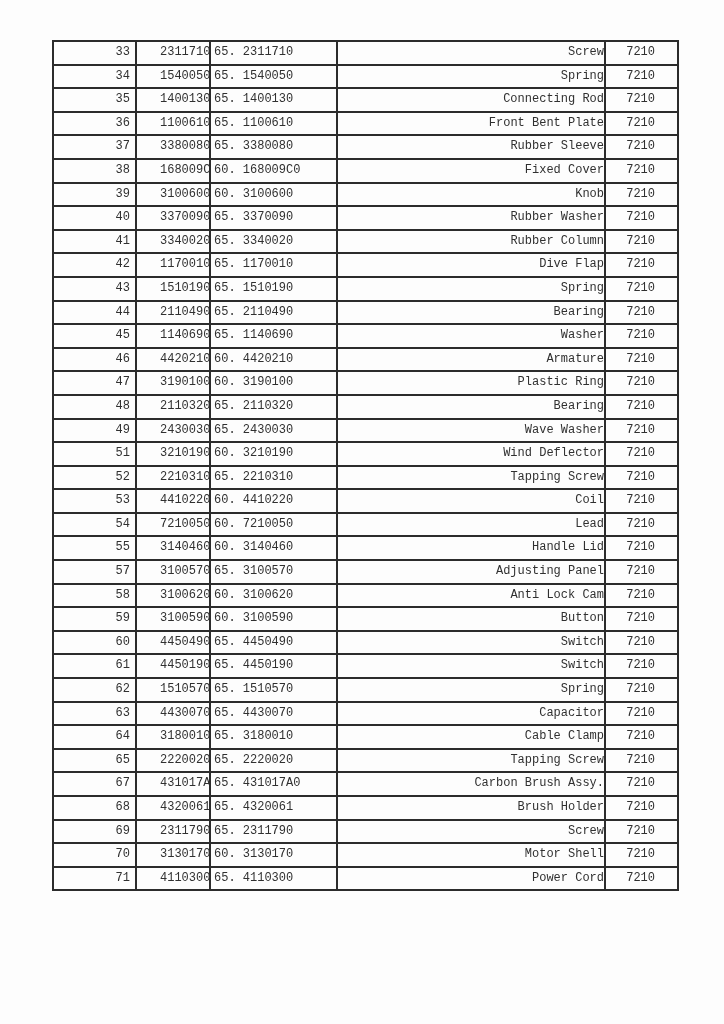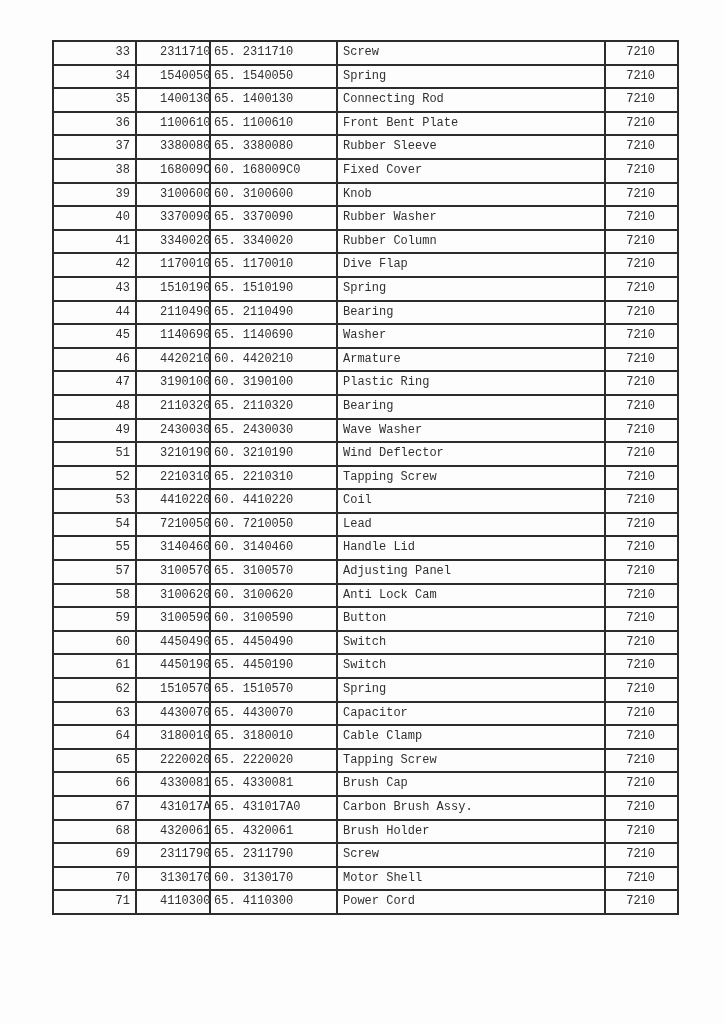--- a/index.html
+++ b/index.html
@@ -35,21 +35,21 @@
     height: 21.6px;
     line-height: 21.6px;
     padding: 0;
     white-space: nowrap;
     overflow: hidden;
     vertical-align: middle;
   }
   td.c-no   { text-align: right; padding-right: 5px; }
   td.c-part { text-align: right; padding-right: 5px; padding-left: 23px; }
   td.c-code { text-align: left;  padding-left: 3px; margin-left: 41px;  }
-  td.c-desc { text-align: left;  padding-left: 5px; margin-left: 38px;  }
+  td.c-desc { text-align: right;  padding-left: 5px; margin-left: 38px;  }
   td.c-ref  { text-align: right; padding-right: 22px; border-radius: 8px; }
 </style>
 </head>
 <body>
 
 <div class="page" style="background: rgb(253, 253, 253);">
   <table class="parts-table" style="color: rgb(48, 48, 48); --border-color: #2c2c2c;">
     <colgroup>
       <col style="width:83px">
       <col style="width:74px">
@@ -269,27 +269,20 @@
           <td class="c-ref">7210</td>
         </tr>
         <tr>
           <td class="c-no">65</td>
           <td class="c-part">2220020</td>
           <td class="c-code">65. 2220020</td>
           <td class="c-desc">Tapping Screw</td>
           <td class="c-ref">7210</td>
         </tr>
         <tr>
-          <td class="c-no">66</td>
-          <td class="c-part">4330081</td>
-          <td class="c-code">65. 4330081</td>
-          <td class="c-desc">Brush Cap</td>
-          <td class="c-ref">7210</td>
-        </tr>
-        <tr>
           <td class="c-no">67</td>
           <td class="c-part">431017A0</td>
           <td class="c-code">65. 431017A0</td>
           <td class="c-desc">Carbon Brush Assy.</td>
           <td class="c-ref">7210</td>
         </tr>
         <tr>
           <td class="c-no">68</td>
           <td class="c-part">4320061</td>
           <td class="c-code">65. 4320061</td>

